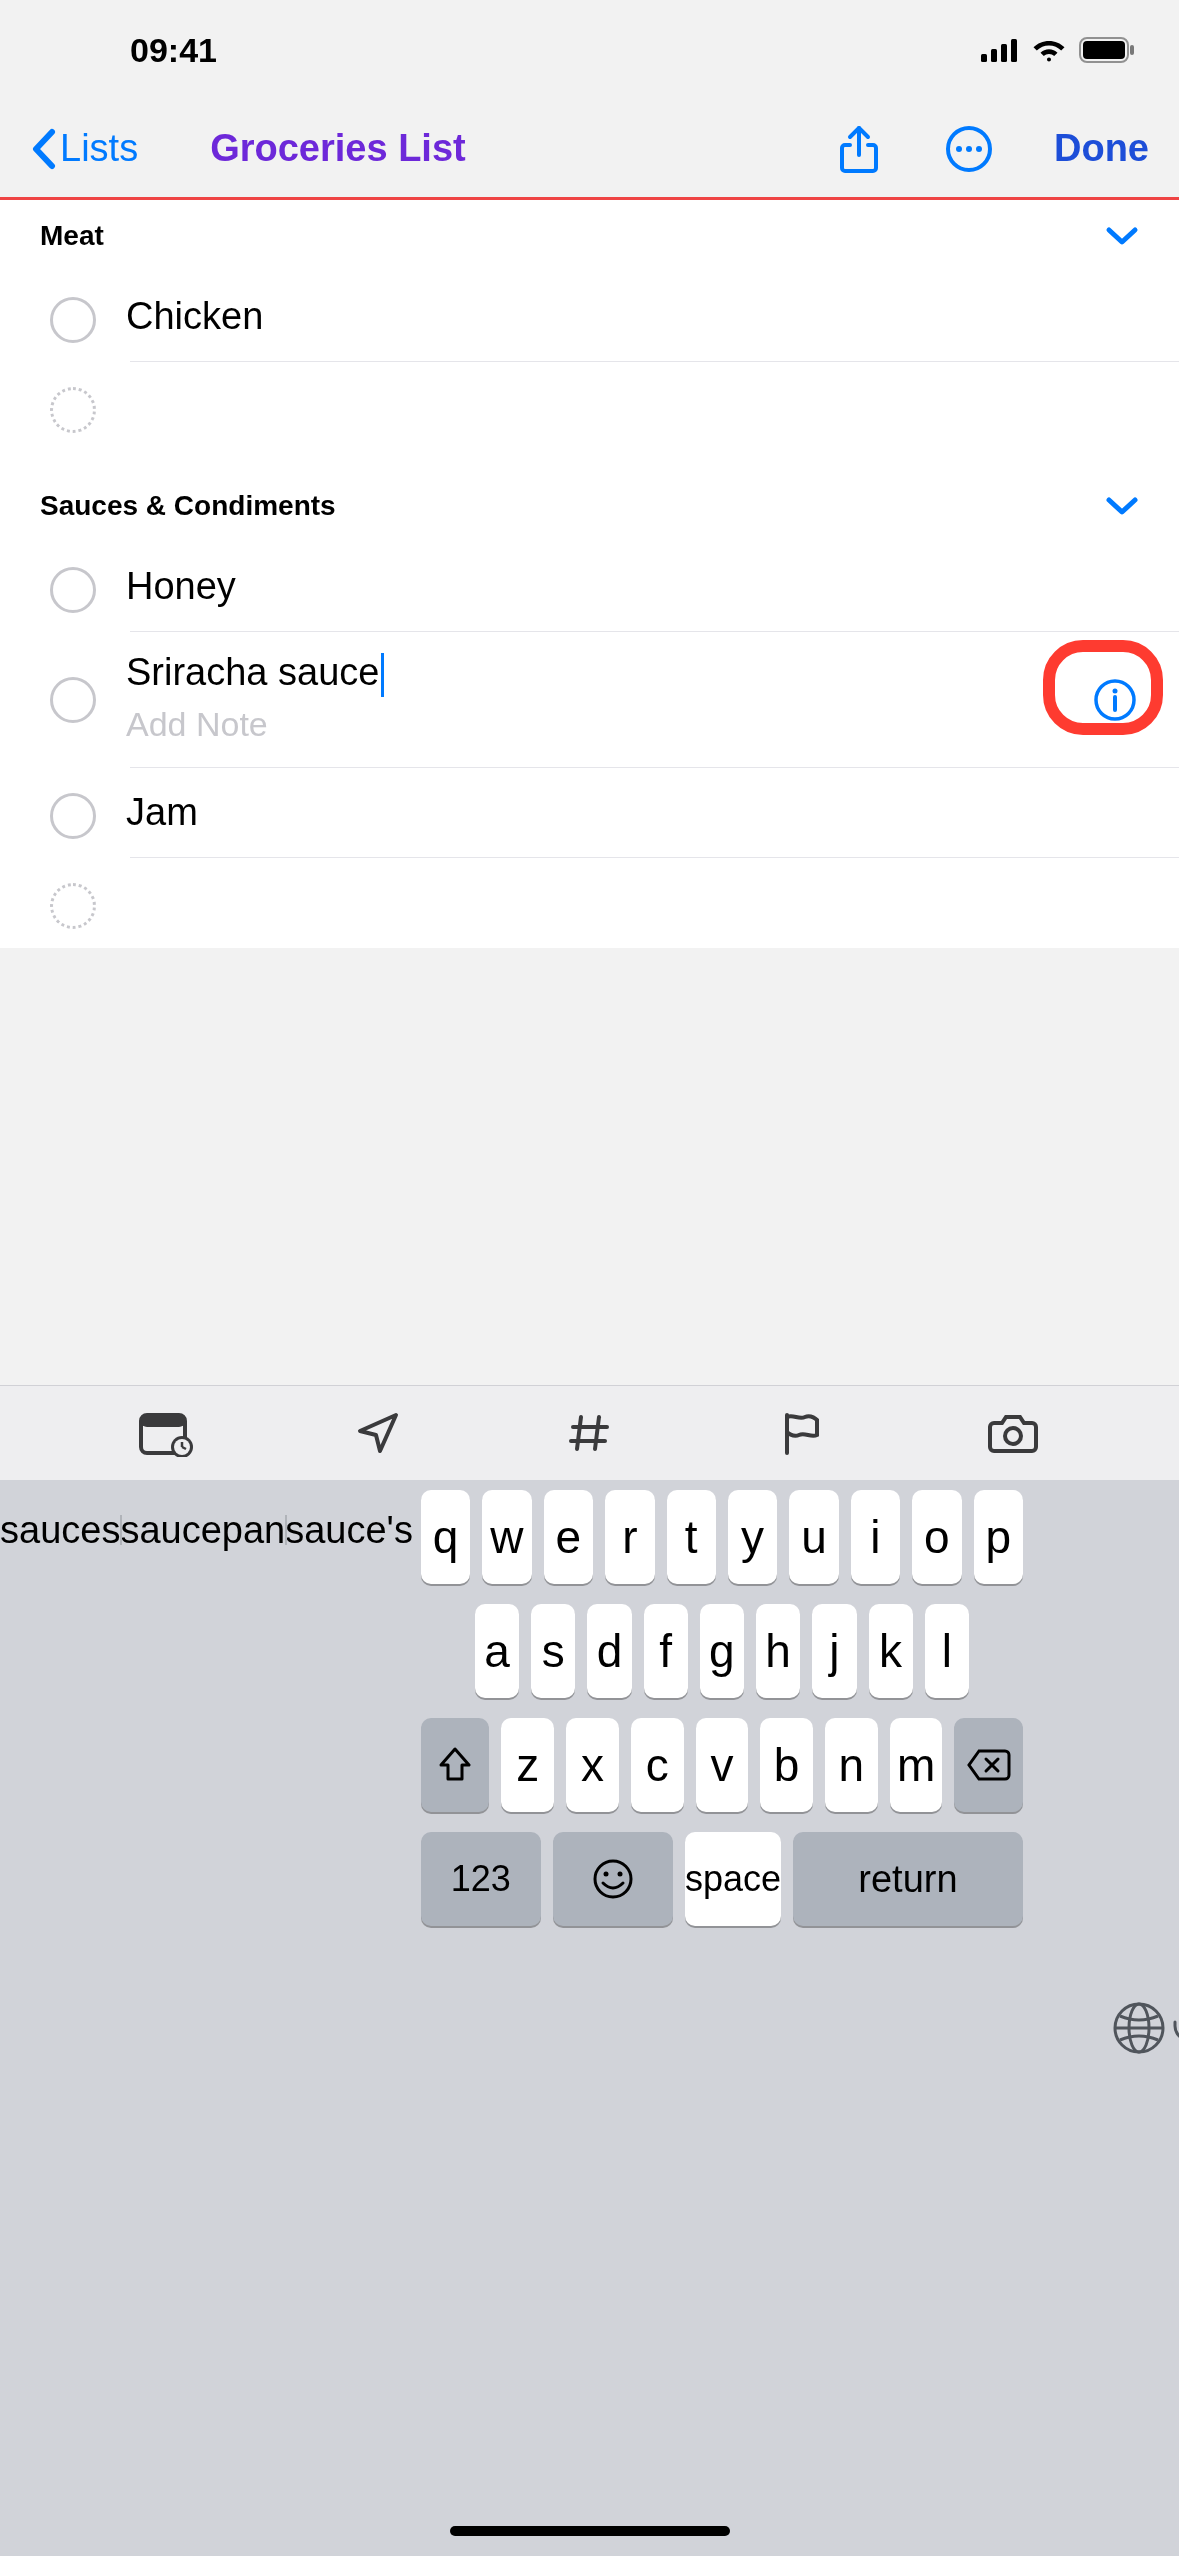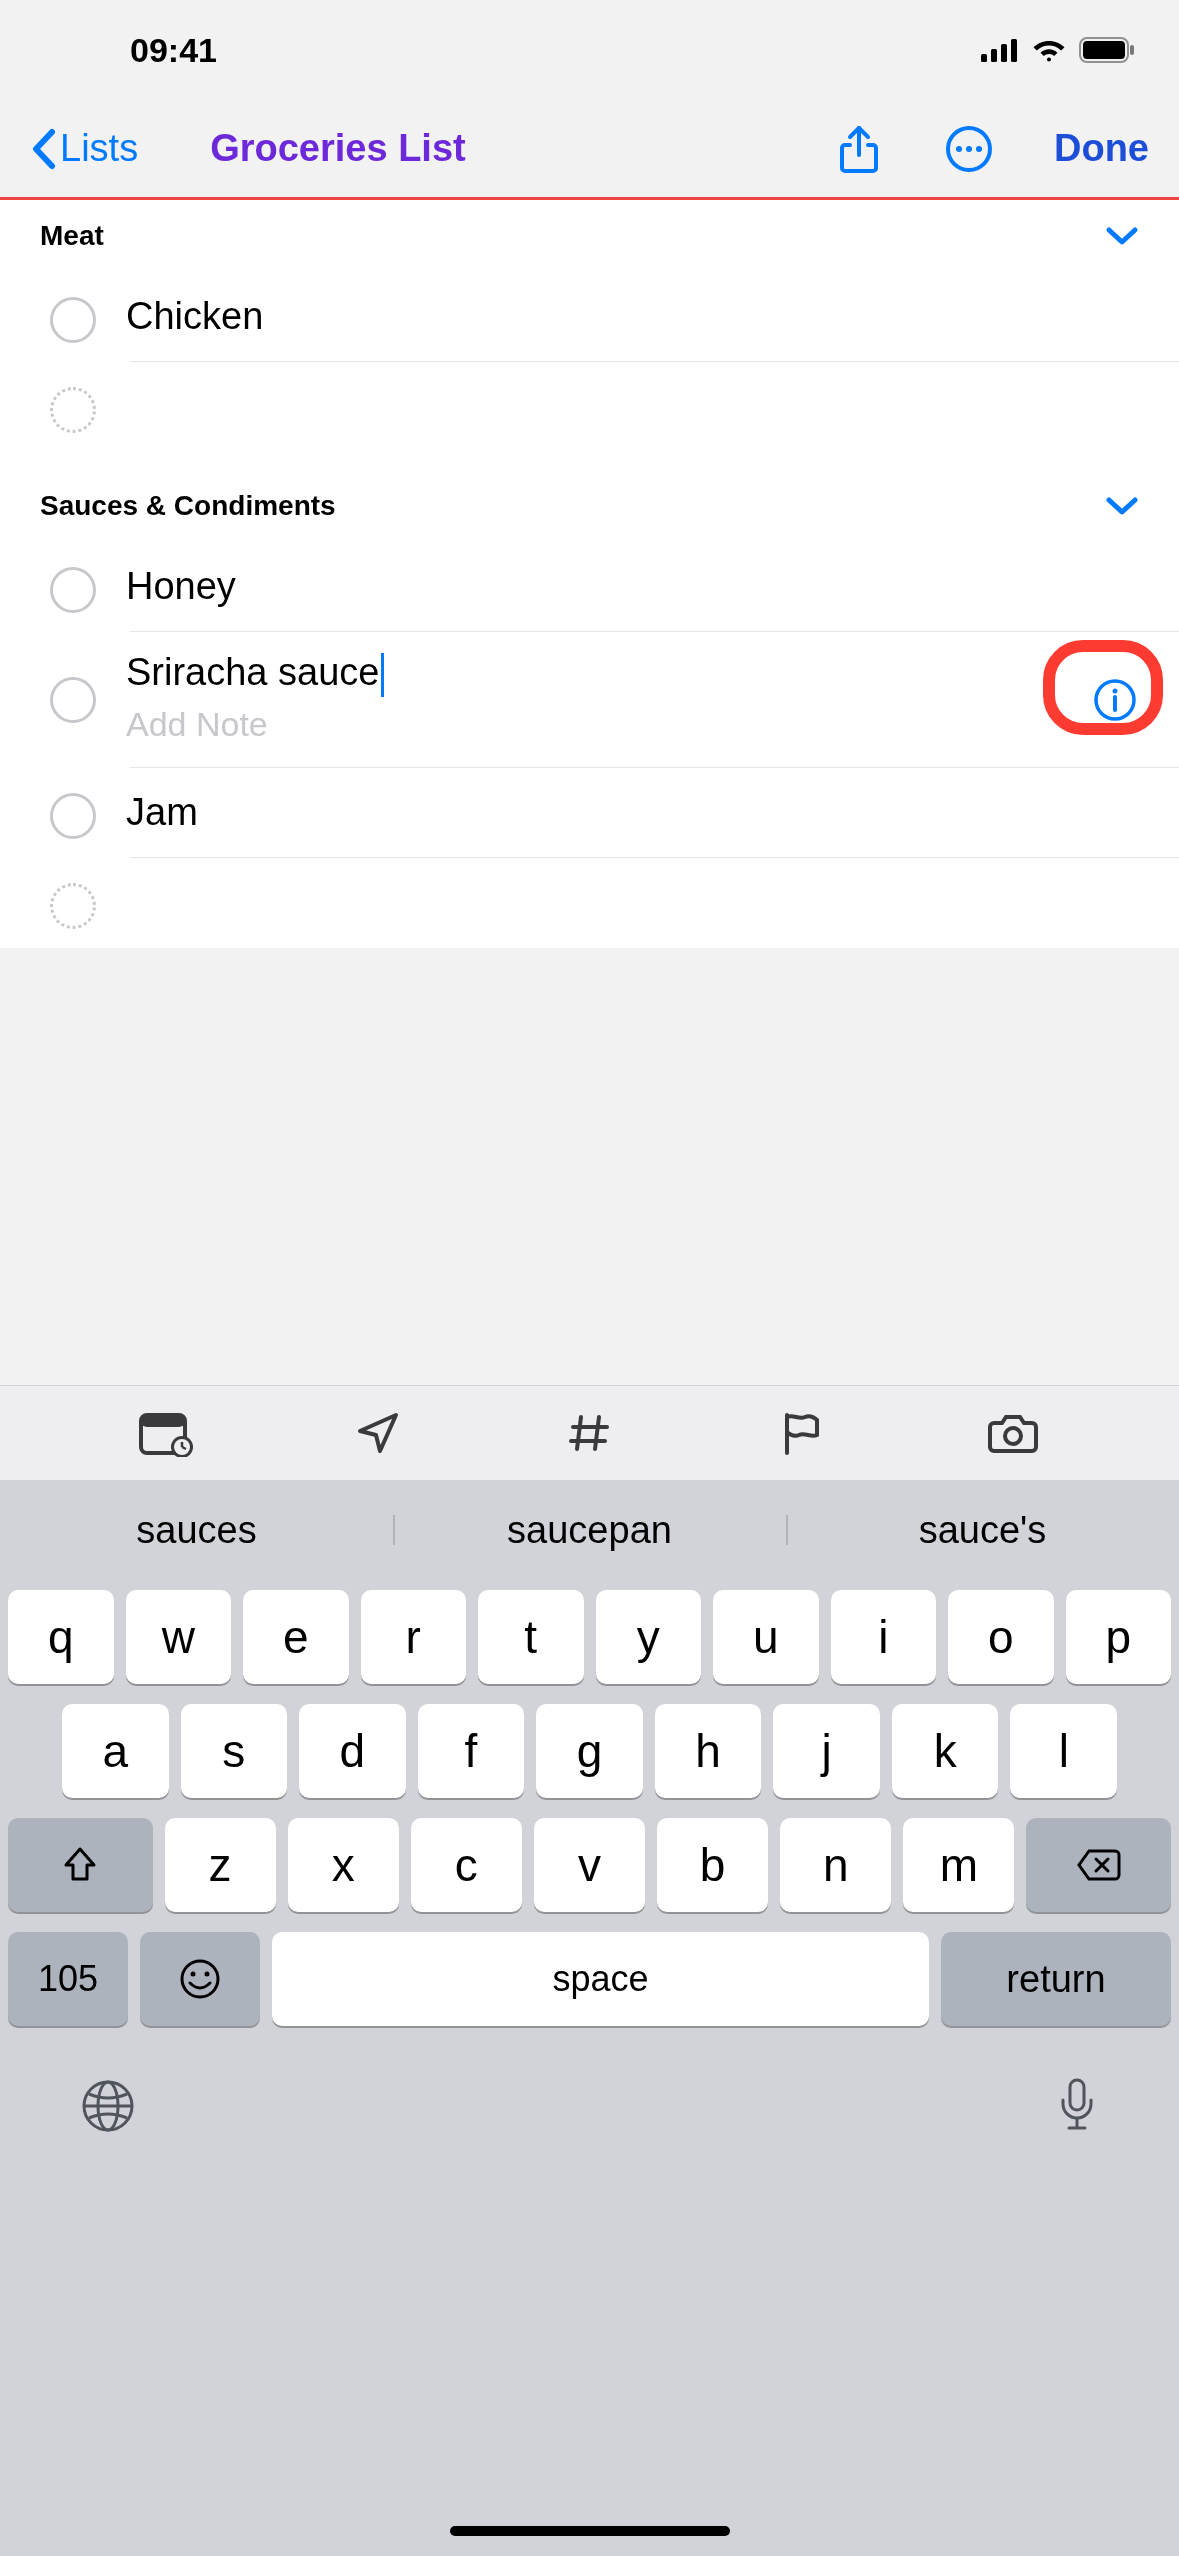--- a/index.html
+++ b/index.html
@@ -117,21 +117,21 @@
     align-items: center;
     padding: 0 60px;
   }
   .toolbar-btn { color: #555; display: flex; align-items: center; justify-content: center; width: 60px; height: 60px; }
   .keyboard {
     position: absolute;
     bottom: 0; left: 0; right: 0;
     height: 1076px;
     background: #d1d3d9;
     display: flex;
-    flex-direction: column;
+    flex-direction: row;
   }
   .suggestions {
     height: 100px;
     display: flex;
     align-items: center;
   }
   .sugg {
     flex: 1;
     text-align: center;
     font-size: 38px;
@@ -390,21 +390,21 @@
       <div class="key">m</div>
       <div class="key special backspace">
         <svg width="48" height="36" viewBox="0 0 48 36">
             <path d="M14 4 L4 18 L14 32 H40 a4 4 0 0 0 4 -4 V8 a4 4 0 0 0 -4 -4 Z" stroke="#000" stroke-width="3" fill="none"></path>
             <line x1="21" y1="12" x2="33" y2="24" stroke="#000" stroke-width="3" stroke-linecap="round"></line>
             <line x1="33" y1="12" x2="21" y2="24" stroke="#000" stroke-width="3" stroke-linecap="round"></line>
           </svg>
       </div>
     </div>
     <div class="key-row">
-      <div class="key special numkey">105</div>
+      <div class="key special numkey">123</div>
       <div class="key special emoji">
         <svg width="44" height="44" viewBox="0 0 44 44">
             <circle cx="22" cy="22" r="18" stroke="#000" stroke-width="3" fill="none"></circle>
             <circle cx="15" cy="17" r="2.5" fill="#000"></circle>
             <circle cx="29" cy="17" r="2.5" fill="#000"></circle>
             <path d="M12 26 Q22 36 32 26" stroke="#000" stroke-width="3" fill="none" stroke-linecap="round"></path>
           </svg>
       </div>
       <div class="key space" style="font-size:36px;">space</div>
       <div class="key special return">return</div>

